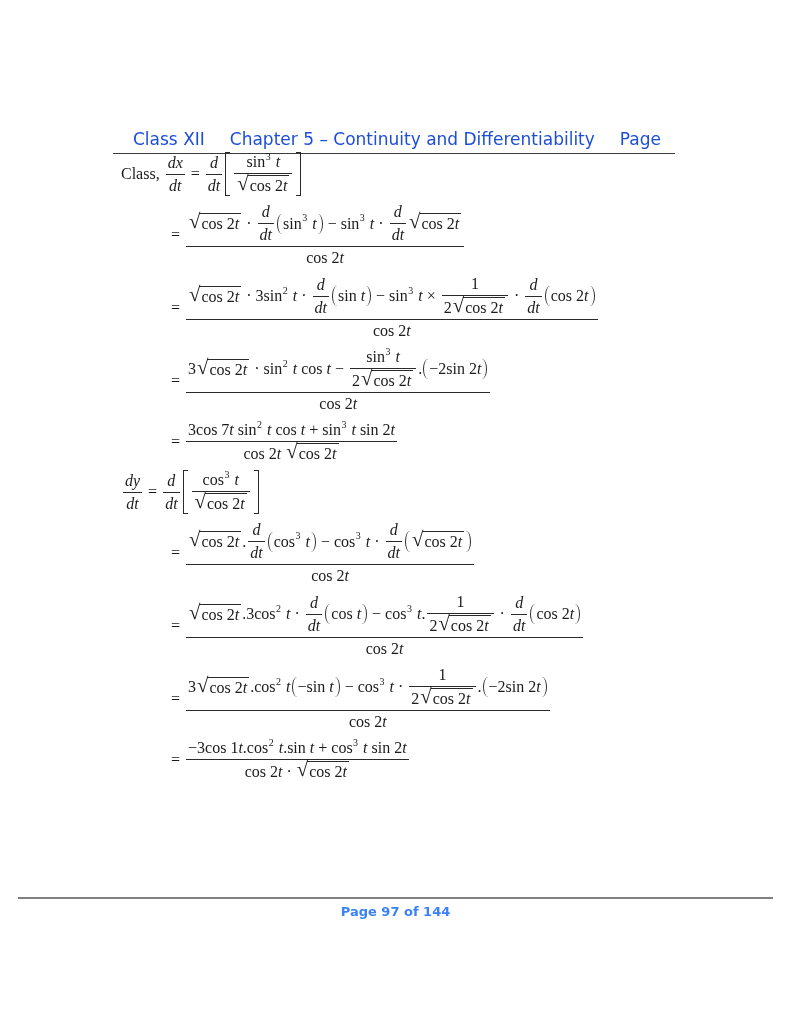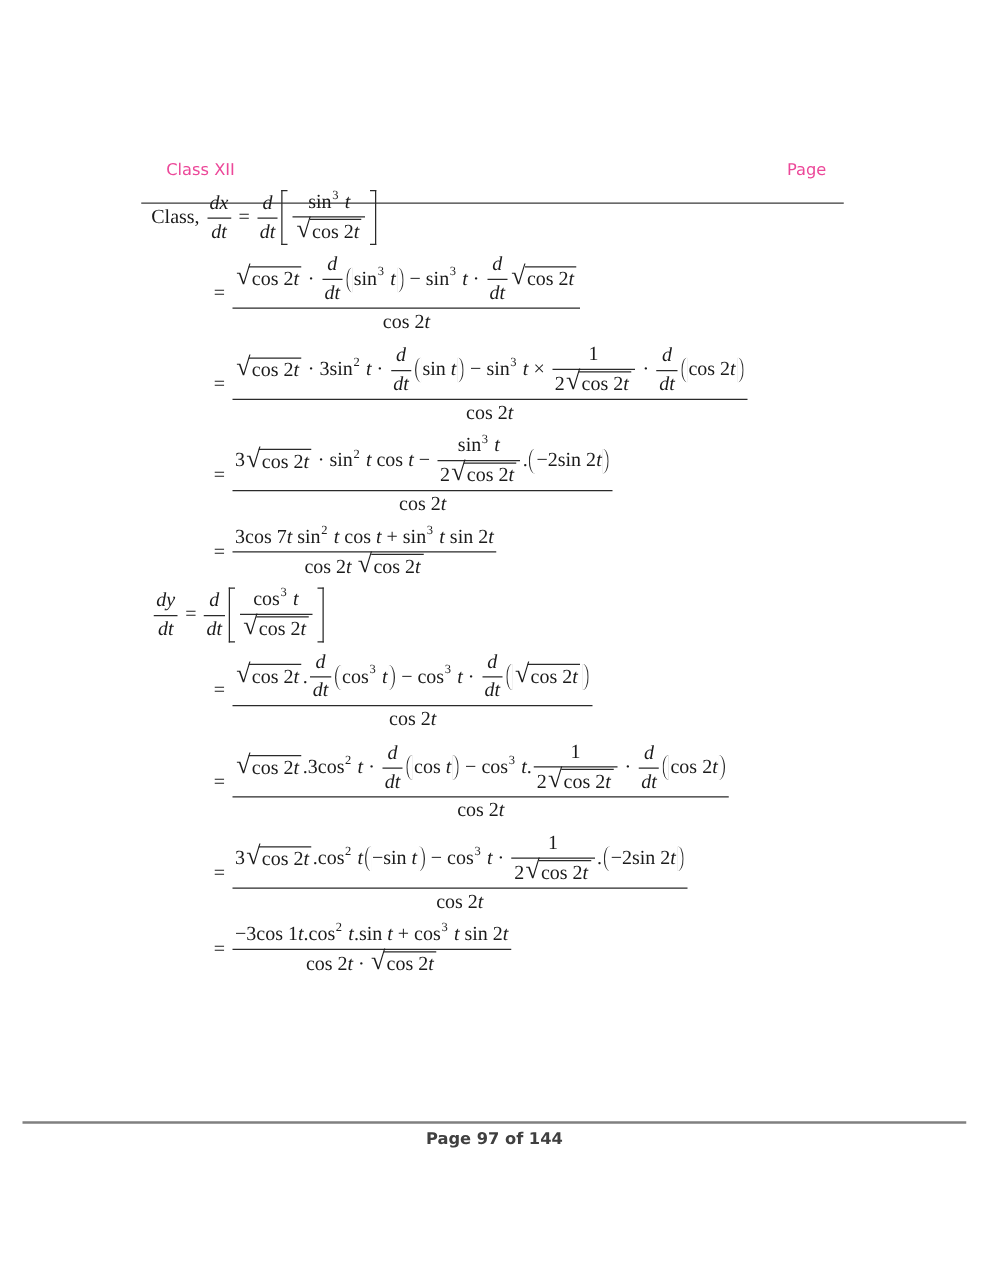--- a/index.html
+++ b/index.html
@@ -7,33 +7,33 @@
   html,body { margin:0; padding:0; }
   body {
     width:791px; height:1024px; background:#ffffff; position:relative;
     overflow:hidden; font-family:"DejaVu Sans","Liberation Sans",sans-serif;
     color:var(--text);
   }
   
   .header {
     position:absolute; left:113px; top:129px; width:562px;
     display:flex; justify-content:space-between; align-items:flex-end;
-    border-bottom:1.6px solid var(--hrule); padding-bottom:18px;
-    font-size:13px; color:#ec4899;
+    border-bottom:1.6px solid var(--hrule); padding-bottom:4px;
+    font-size:17px; color:#1d4ed8;
   }
   .h-left { padding-left:20px; }
   .h-right { padding-right:14px; }
   
   .footer-rule {
     position:absolute; left:18px; right:18px; top:897px;
     border-top:2px solid var(--frule);
   }
   .footer-text {
     position:absolute; left:0; top:904px; width:100%;
-    text-align:center; font-size:13px; font-weight:bold; color:#404040;
+    text-align:center; font-size:13px; font-weight:bold; color:#3b82f6;
   }
   
   .equations {
     position:absolute; left:121px; top:152px; width:560px;
     font-family:"Liberation Serif","DejaVu Serif",serif;
     font-size:16px; line-height:1.25; color:var(--text);
   }
   .eq-line { display:flex; align-items:center; margin-bottom:6px; }
   .eq-line.indent { margin-left:50px; }
   .rm { white-space:pre; }
@@ -50,20 +50,21 @@
   .bl { width:5px; border-left:1.5px solid #2a2a2a; border-top:1.5px solid #2a2a2a; border-bottom:1.5px solid #2a2a2a; margin-right:1px; }
   .br { width:5px; border-right:1.5px solid #2a2a2a; border-top:1.5px solid #2a2a2a; border-bottom:1.5px solid #2a2a2a; margin-left:1px; }
   .pl { width:5px; border-left:1.4px solid #2a2a2a; border-radius:100% 0 0 100% / 50% 0 0 50%; }
   .pr { width:5px; border-right:1.4px solid #2a2a2a; border-radius:0 100% 100% 0 / 0 50% 50% 0; }
 </style>
 </head>
 <body>
 
 <div class="header">
   <span class="h-left">Class XII</span>
+  <span class="h-center">Chapter 5 – Continuity and Differentiability</span>
   <span class="h-right">Page</span>
 </div>
 
 <div class="equations">
     <div class="eq-line">
       <span class="rm">Class, </span>
       <span class="frac">
         <span class="num">
           <span class="it">dx</span>
         </span>

